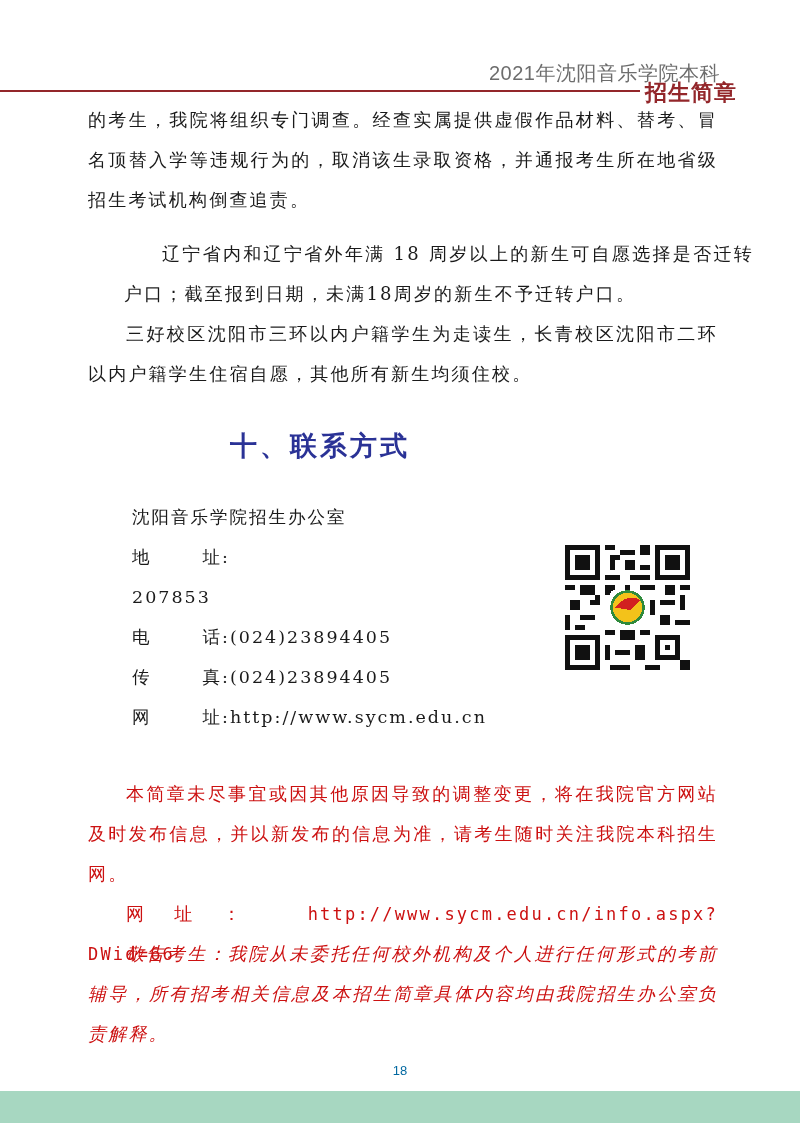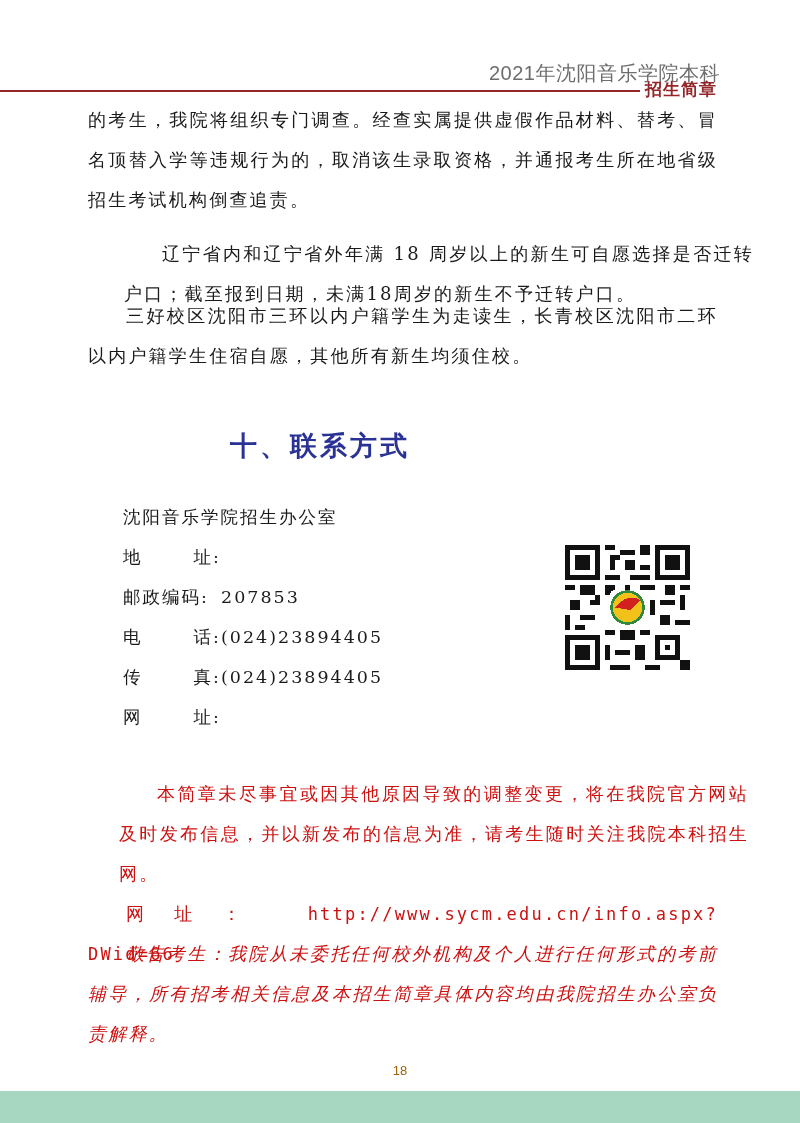--- a/index.html
+++ b/index.html
@@ -2,63 +2,62 @@
 <html><head>
 <meta charset="utf-8">
 <style>
   html, body { margin:0; padding:0; }
   body { width:800px; height:1123px; position:relative; background:#ffffff; overflow:hidden;
          font-family: "DejaVu Serif", "Liberation Serif", serif; color:#1a1a1a; }
   .hdr-title { position:absolute; right:80px; top:60px; font-family:"Liberation Sans", sans-serif;
                font-size:20px; color:#6d6d6d; letter-spacing:0.5px; }
   .hdr-line { position:absolute; left:0; top:90px; width:640px; height:2px; background:#93262a; }
   .hdr-sub { position:absolute; left:645px; top:78px; font-family:"DejaVu Sans", sans-serif;
-             font-size:17px; font-weight:bold; color:#93262a; letter-spacing:1px; }
+             font-size:22px; font-weight:bold; color:#93262a; letter-spacing:1px; }
   .para { position:absolute; left:88px; width:630px; font-size:18px; line-height:40px;
           letter-spacing:2.2px; text-align:justify; }
   .indent { text-indent:38px; }
   .section-title { position:absolute; left:0; width:640px; top:428px; text-align:center;
                    font-size:27px; font-weight:bold; color:#2a3296; letter-spacing:3px; }
-  .contact { position:absolute; left:123px; top:497px; font-size:17.5px; line-height:40px; letter-spacing:2px; }
+  .contact { position:absolute; left:132px; top:497px; font-size:17.5px; line-height:40px; letter-spacing:2px; }
   .contact .row { display:flex; white-space:nowrap; }
   .contact .lbl { display:inline-block; width:98px; display:flex; justify-content:space-between; margin-right:0; }
   .contact .lbl span { display:inline-block; }
   .wechat-label { position:absolute; left:570px; top:499px; font-size:17.5px; letter-spacing:2px;margin-top:45px; }
   .qr { position:absolute; left:565px; top:545px; width:125px; height:125px; }
   .red { color:#cc1111; font-family:"DejaVu Sans", sans-serif; }
   .red-url { font-family:"DejaVu Sans Mono", monospace; font-size:17px;margin-left:37px; }
   .page-num { position:absolute; left:0; width:800px; top:1063px; text-align:center;
-              font-family:"Liberation Sans", sans-serif; font-size:13px; color:#a16207; }
+              font-family:"Liberation Sans", sans-serif; font-size:13px; color:#0369a1; }
   .footer-band { position:absolute; left:0; top:1091px; width:800px; height:32px; background:#a7d7c1; }
 </style>
 </head>
 <body>
 
 <div class="hdr-title">2021年沈阳音乐学院本科</div>
 <div class="hdr-line"></div>
 <div class="hdr-sub">招生简章</div>
 
 <div class="para" style="top:100px;">的考生，我院将组织专门调查。经查实属提供虚假作品材料、替考、冒名顶替入学等违规行为的，取消该生录取资格，并通报考生所在地省级招生考试机构倒查追责。</div>
 <div class="para indent" style="top:234px;margin-left:36px;">辽宁省内和辽宁省外年满 18 周岁以上的新生可自愿选择是否迁转户口；截至报到日期，未满18周岁的新生不予迁转户口。</div>
-<div class="para indent" style="top:296px;">三好校区沈阳市三环以内户籍学生为走读生，长青校区沈阳市二环以内户籍学生住宿自愿，其他所有新生均须住校。</div>
+<div class="para indent" style="top:314px;">三好校区沈阳市三环以内户籍学生为走读生，长青校区沈阳市二环以内户籍学生住宿自愿，其他所有新生均须住校。</div>
 
 <div class="section-title">十、联系方式</div>
 
 <div class="contact">
   <div class="row">
       <span>沈阳音乐学院招生办公室</span>
     </div>
   <div class="row">
     <span class="lbl">
         <span>地</span>
         <span>址:</span>
       </span>
   </div>
   <div class="row">
-    <span style="width:98px;display:inline-block;">邮政编码:</span>
     <span>207853</span>
   </div>
   <div class="row">
     <span class="lbl">
         <span>电</span>
         <span>话:</span>
       </span>
     <span>(024)23894405</span>
   </div>
   <div class="row">
@@ -66,20 +65,21 @@
         <span>传</span>
         <span>真:</span>
       </span>
     <span>(024)23894405</span>
   </div>
   <div class="row">
     <span class="lbl">
         <span>网</span>
         <span>址:</span>
       </span>
+    <span>http://www.sycm.edu.cn</span>
   </div>
 </div>
 
 <div class="wechat-label">微信公众号</div>
 <svg class="qr" viewBox="0 0 25 25" shape-rendering="crispEdges">
   <rect width="25" height="25" fill="#fff"></rect>
   <g fill="#111">
     <rect x="0" y="0" width="7" height="7"></rect>
       <rect x="1" y="1" width="5" height="5" fill="#fff"></rect>
       <rect x="2" y="2" width="3" height="3"></rect>
@@ -127,20 +127,20 @@
       <rect x="23" y="23" width="2" height="2"></rect>
     <rect x="10" y="2" width="1" height="1"></rect>
       <rect x="6" y="10" width="1" height="1"></rect>
       <rect x="2" y="16" width="2" height="1"></rect>
   </g>
   <rect x="9" y="9" width="7" height="7" fill="#fff" rx="1"></rect>
   <circle cx="12.5" cy="12.5" r="3.2" fill="#f3c21a" stroke="#2f8a3c" stroke-width="0.5"></circle>
   <path d="M10 12.5 Q12.5 9.5 15 11 L13 13 Z" fill="#d22020"></path>
 </svg>
 
-<div class="para indent red" style="top:774px;margin-left:31px;">本简章未尽事宜或因其他原因导致的调整变更，将在我院官方网站及时发布信息，并以新发布的信息为准，请考生随时关注我院本科招生网。</div>
+<div class="para indent red" style="top:774px;">本简章未尽事宜或因其他原因导致的调整变更，将在我院官方网站及时发布信息，并以新发布的信息为准，请考生随时关注我院本科招生网。</div>
 <div class="para indent red" style="top:894px;">
   <span>网址：</span><span class="red-url">http://www.sycm.edu.cn/info.aspx?DWid=66</span>
 </div>
 <div class="para indent red" style="top:934px;font-style:italic;">敬告考生：我院从未委托任何校外机构及个人进行任何形式的考前辅导，所有招考相关信息及本招生简章具体内容均由我院招生办公室负责解释。</div>
 
 <div class="page-num">18</div>
 <div class="footer-band"></div>
 
 </body></html>

